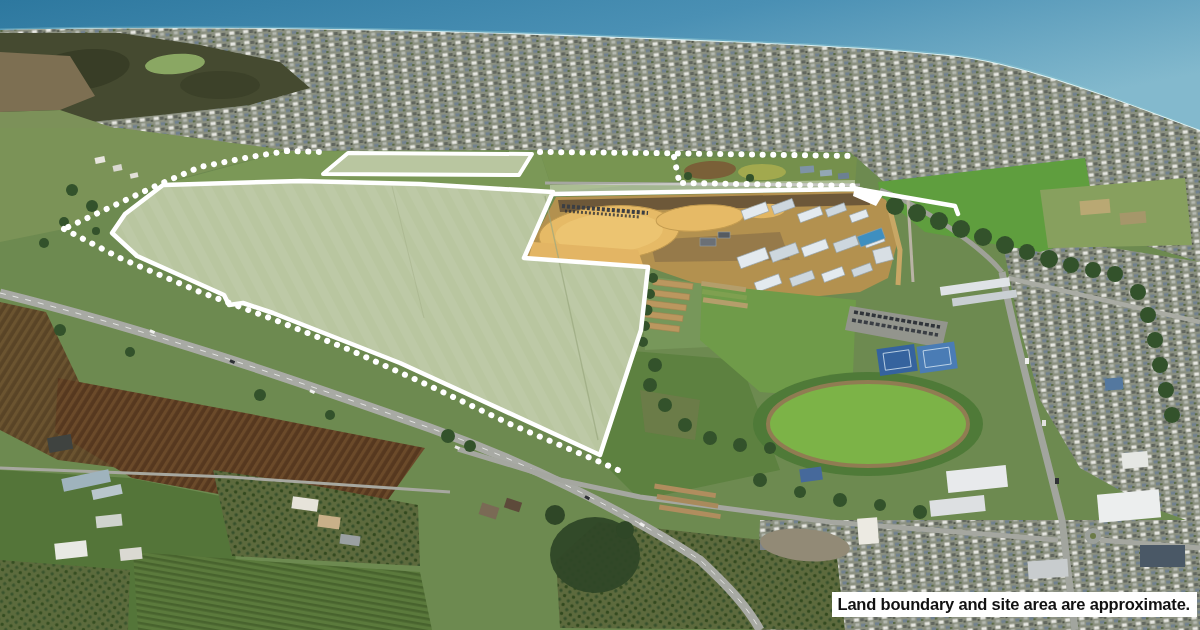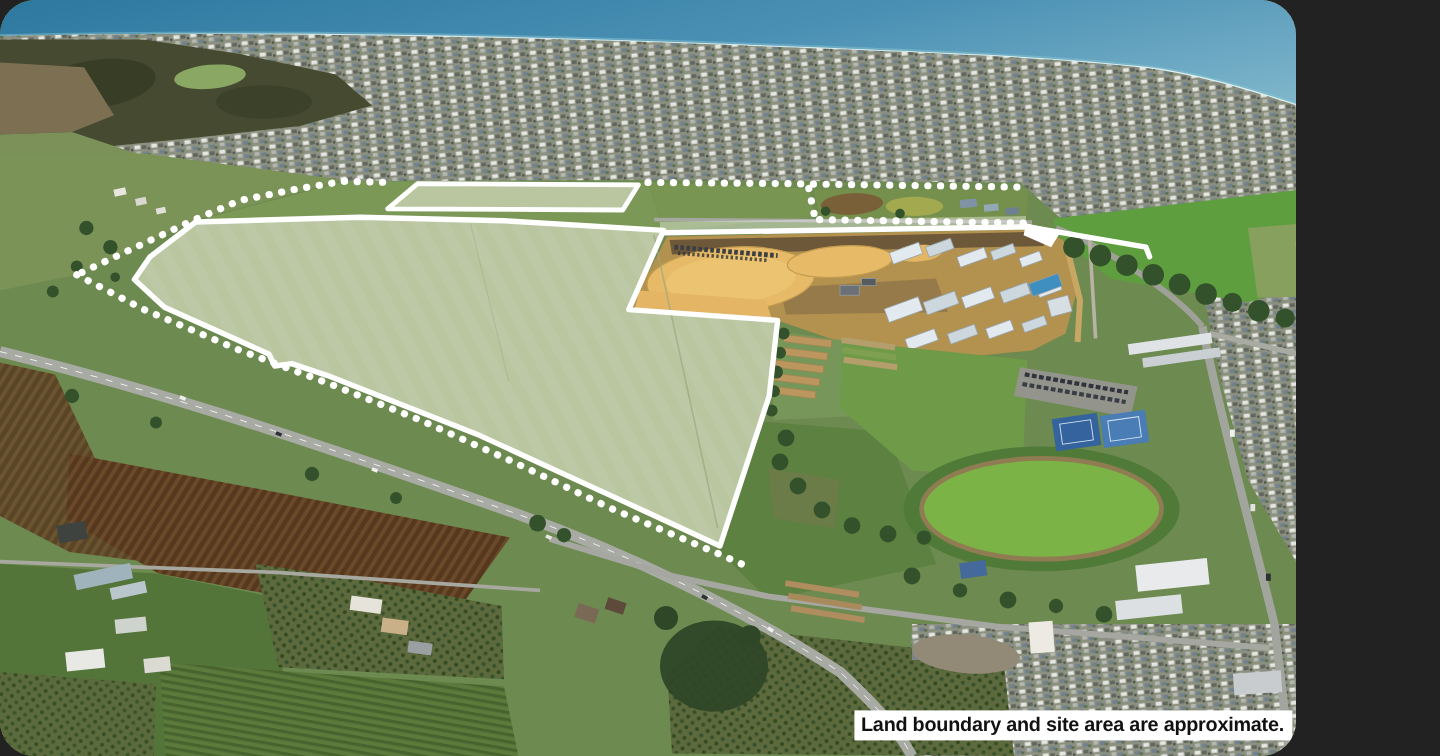--- a/index.html
+++ b/index.html
@@ -1,16 +1,16 @@
 <!DOCTYPE html>
 <html style="--c-boundary: #ffffff; --c-parcel: #b9c6a0; --c-ocean-deep: #2d789f; --c-ocean-mid: #4a90b4; --c-ocean-light: #83b9cd; --c-shore-foam: #e8f7f6; --c-land-base: #6d8a50; --c-bright-field: #5f9e3e; --c-construction-dirt: #e6ba66; --c-construction-base: #b3914f; --c-plough-brown: #56381f; --c-road-grey: #a8aaa4; --c-tree-dark: #33522b; --c-oval-green: #7cb347; --c-tennis-blue: #35639e; --c-label-bg: #ffffff; --c-label-text: #111111;"><head>
 <meta charset="utf-8">
 <style>
   html,body{margin:0;padding:0;background:#222;}
-  .stage{position:relative;width:1080px;height:630px;overflow:hidden;font-family:"Liberation Sans",sans-serif;border-radius:29px;}
+  .stage{position:relative;width:1200px;height:630px;overflow:hidden;font-family:"Liberation Sans",sans-serif;}
   .stage svg{position:absolute;left:0;top:0;}
   .disclaimer{
     position:absolute;right:3px;top:592px;height:25px;
     background:var(--c-label-bg,#fff);color:var(--c-label-text,#111);
     font:bold 16.5px/25px "Liberation Sans",sans-serif;
     padding:0 7px 0 6px;white-space:nowrap;letter-spacing:-0.2px;
   }
 </style>
 </head>
 <body>

